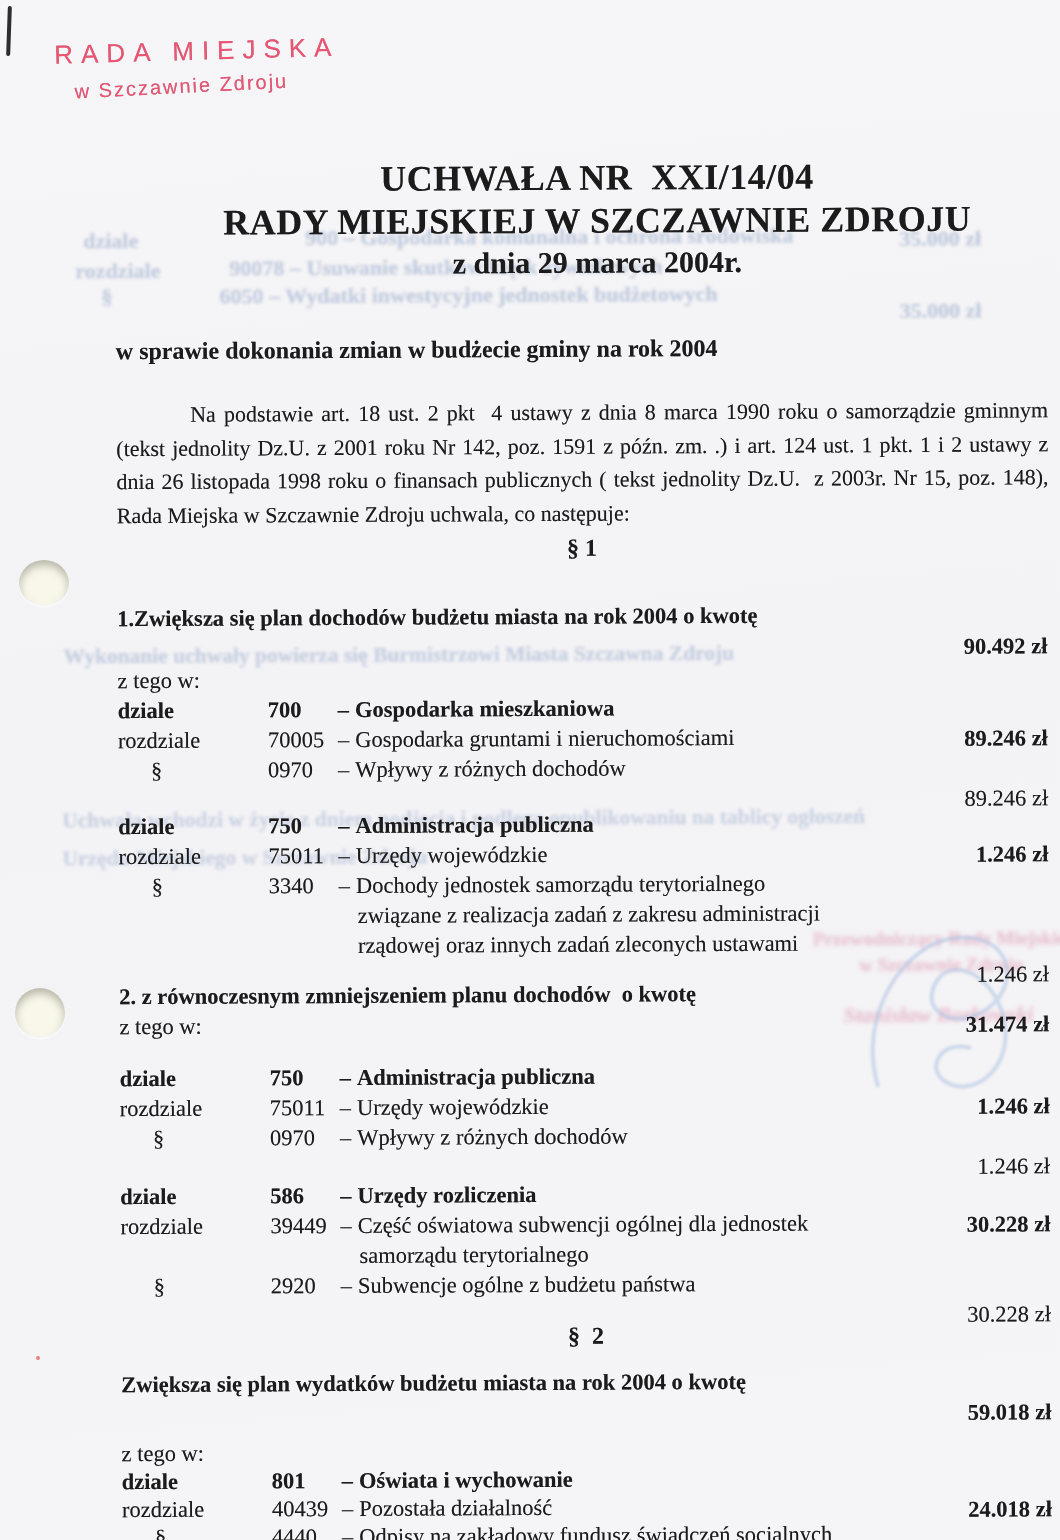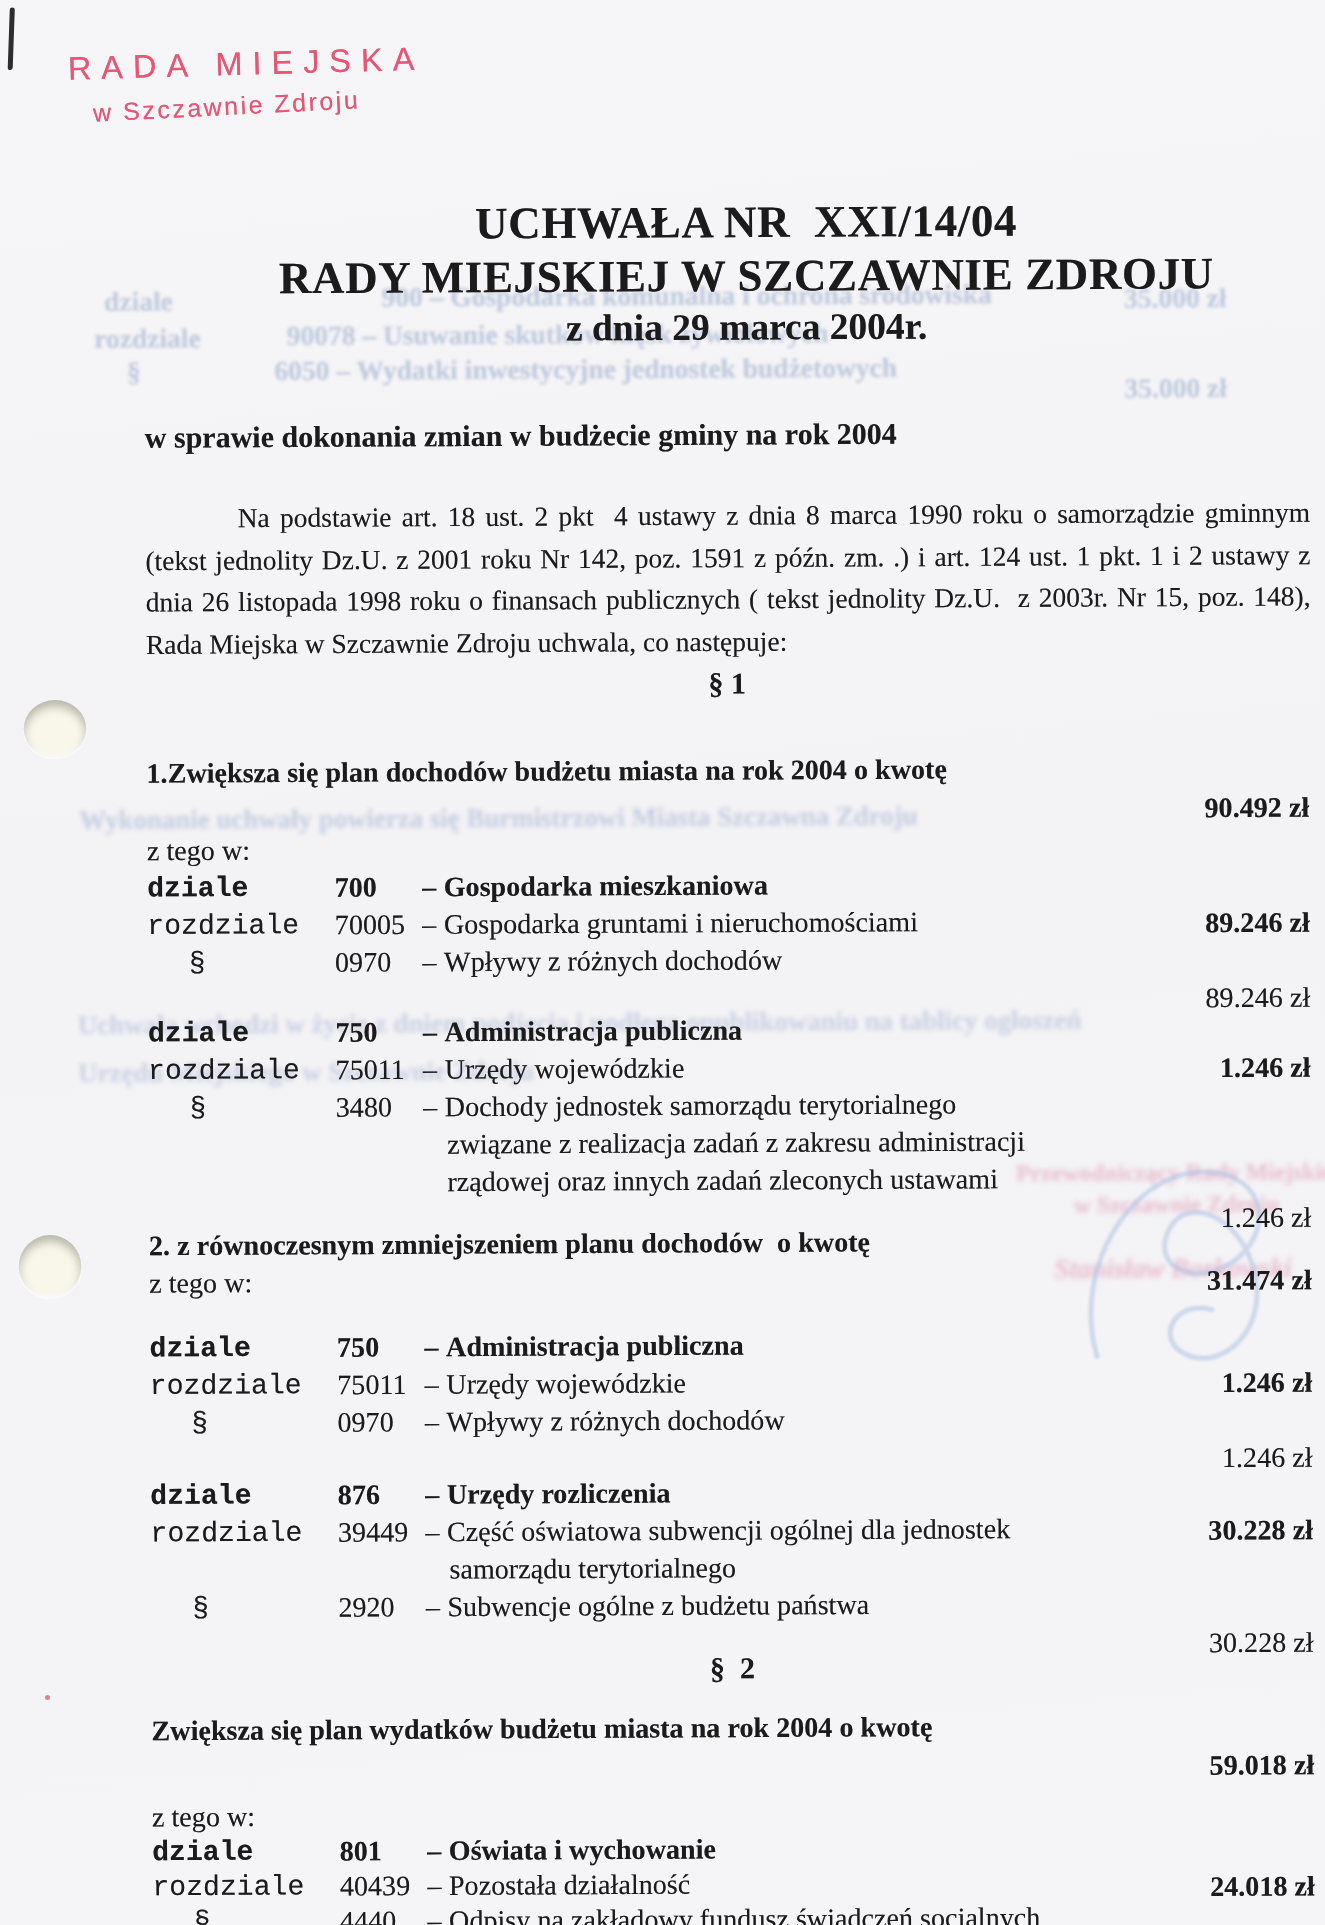--- a/index.html
+++ b/index.html
@@ -36,21 +36,21 @@
   .preamble{position:absolute;left:118px;top:396px;width:932px;font-size:22px;line-height:33.5px;
             text-align:justify;text-indent:74px;}
   
   .body{position:absolute;left:118px;top:530px;width:930px;}
   .section-heading{height:36px;line-height:36px;text-align:center;font-size:24px;font-weight:bold;}
   .row{position:relative;height:30px;line-height:30px;font-size:22.5px;white-space:nowrap;}
   .row.summary{font-weight:bold;}
   .row.bold{font-weight:bold;}
   .amount{position:absolute;right:0;top:0;margin-top:32px;}
   .row.entry{display:flex;}
-  .label{width:150px;flex:none;font-family:Liberation Mono, monospace;}
+  .label{width:150px;flex:none;}
   .label.sym{width:117px;padding-left:33px;}
   .code{width:64px;flex:none;}
   .dash{flex:none;padding:0 6px;}
   .cont{padding-left:239px;}
   .gap{width:100%;}
   
   .ghost{position:absolute;font-weight:bold;color:#8ea7cd;opacity:.5;filter:blur(1.4px);
          font-size:22px;white-space:nowrap;}
   .gh-lab1{left:86px;top:226px;}
   .gh-lab2{left:78px;top:256px;}
@@ -162,21 +162,21 @@
             <div class="row entry">
               <span class="label">rozdziale</span>
               <span class="code">75011</span>
               <span class="dash">–</span>
               <span class="name">Urzędy wojewódzkie</span>
             </div>
           </div>
           <div class="entry-block">
             <div class="row entry">
               <span class="label sym">§</span>
-              <span class="code">3480</span>
+              <span class="code">3340</span>
               <span class="dash">–</span>
               <span class="name">Dochody jednostek samorządu terytorialnego</span>
             </div>
             <div class="row cont"><span>związane z realizacja zadań z zakresu administracji</span></div>
             <div class="row cont"><span>rządowej oraz innych zadań zleconych ustawami</span><span class="amount">1.246 zł</span></div>
           </div>
           <div class="gap" style="height: 20px;"></div>
           <div class="row summary"><span>2. z równoczesnym zmniejszeniem planu dochodów&nbsp; o kwotę</span><span class="amount">31.474 zł</span></div>
           <div class="row note">z tego w:</div>
           <div class="gap" style="height: 22px;"></div>
@@ -203,21 +203,21 @@
               <span class="code">0970</span>
               <span class="dash">–</span>
               <span class="name">Wpływy z różnych dochodów</span>
               <span class="amount">1.246 zł</span>
             </div>
           </div>
           <div class="gap" style="height: 28px;"></div>
           <div class="entry-block">
             <div class="row entry bold">
               <span class="label">dziale</span>
-              <span class="code">876</span>
+              <span class="code">586</span>
               <span class="dash">–</span>
               <span class="name">Urzędy rozliczenia</span>
               <span class="amount">30.228 zł</span>
             </div>
           </div>
           <div class="entry-block">
             <div class="row entry">
               <span class="label">rozdziale</span>
               <span class="code">39449</span>
               <span class="dash">–</span>

